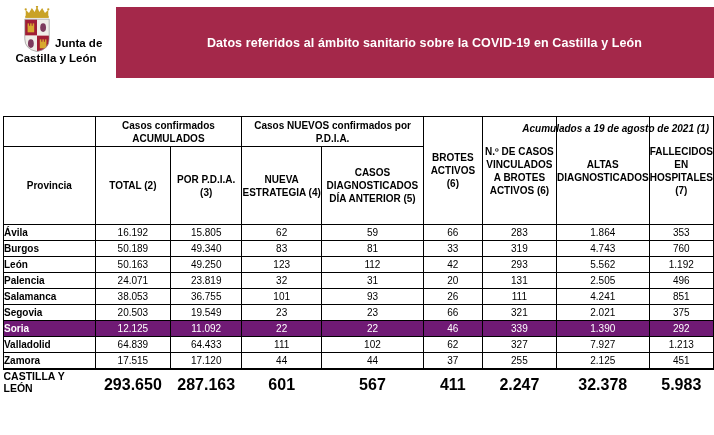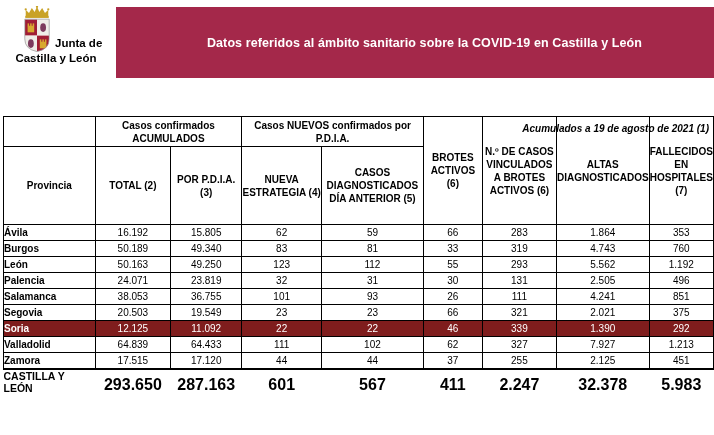--- a/index.html
+++ b/index.html
@@ -41,21 +41,21 @@
   }
   th { font-weight:bold; font-size:9.5px; line-height:1.3; text-align:center; }
   tr.group-row th { height:29px; }
   tr.cols-row th { height:77px; }
   th.corner { border:none; background:#fff; }
   th.provincia { border-top:2px solid #000; border-left:2px solid #000; text-align:center; font-size:10px; }
   tbody tr { height:16px; }
   td.province { text-align:left; font-weight:bold; padding-left:3px; font-size:10.5px; border-left:2px solid #000; }
   td.num { text-align:center; font-size:10px; }
   tbody tr.last td { border-bottom:2px solid #000; }
-  tr.highlight td { background:#7f1d1d; color:#fff; }
+  tr.highlight td { background:#701a75; color:#fff; }
   tr.totals td { border:none; font-weight:bold; font-size:16px; height:24px; vertical-align:bottom; padding-bottom:2px; }
   tr.totals td.province { border-left:none; font-size:10.5px; }
 </style>
 </head>
 <body>
 
 <div class="logo">
   <svg width="34" height="47" viewBox="0 0 36 50">
     <g fill="#C9A227">
       <path d="M6 11 L6 4 L9.5 7.5 L12.5 2 L15.5 6.5 L18 0.5 L20.5 6.5 L23.5 2 L26.5 7.5 L30 4 L30 11 Z"></path>
@@ -155,32 +155,32 @@
         <td class="num">319</td>
         <td class="num">4.743</td>
         <td class="num">760</td>
       </tr>
       <tr>
         <td class="province">León</td>
         <td class="num">50.163</td>
         <td class="num">49.250</td>
         <td class="num">123</td>
         <td class="num">112</td>
-        <td class="num">55</td>
+        <td class="num">42</td>
         <td class="num">293</td>
         <td class="num">5.562</td>
         <td class="num">1.192</td>
       </tr>
       <tr>
         <td class="province">Palencia</td>
         <td class="num">24.071</td>
         <td class="num">23.819</td>
         <td class="num">32</td>
         <td class="num">31</td>
-        <td class="num">30</td>
+        <td class="num">20</td>
         <td class="num">131</td>
         <td class="num">2.505</td>
         <td class="num">496</td>
       </tr>
       <tr>
         <td class="province">Salamanca</td>
         <td class="num">38.053</td>
         <td class="num">36.755</td>
         <td class="num">101</td>
         <td class="num">93</td>

